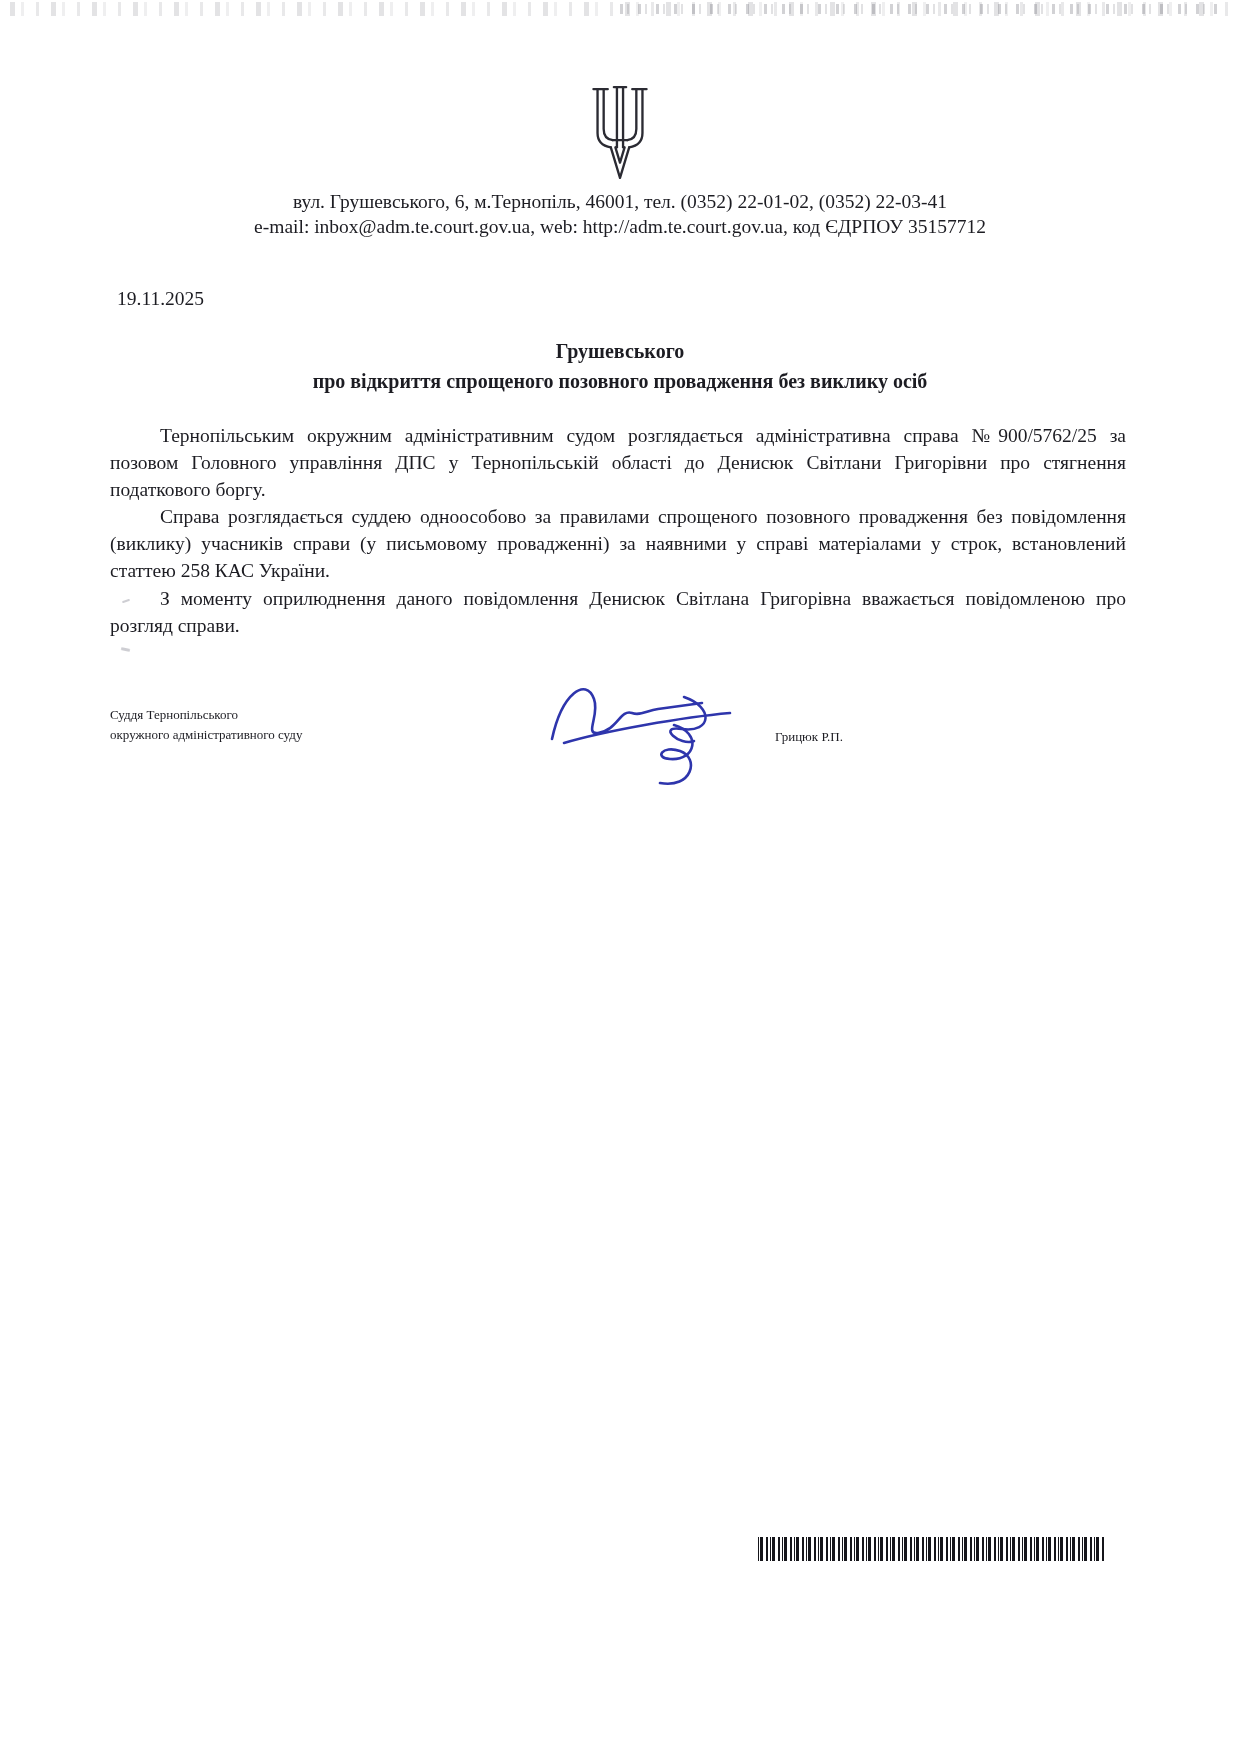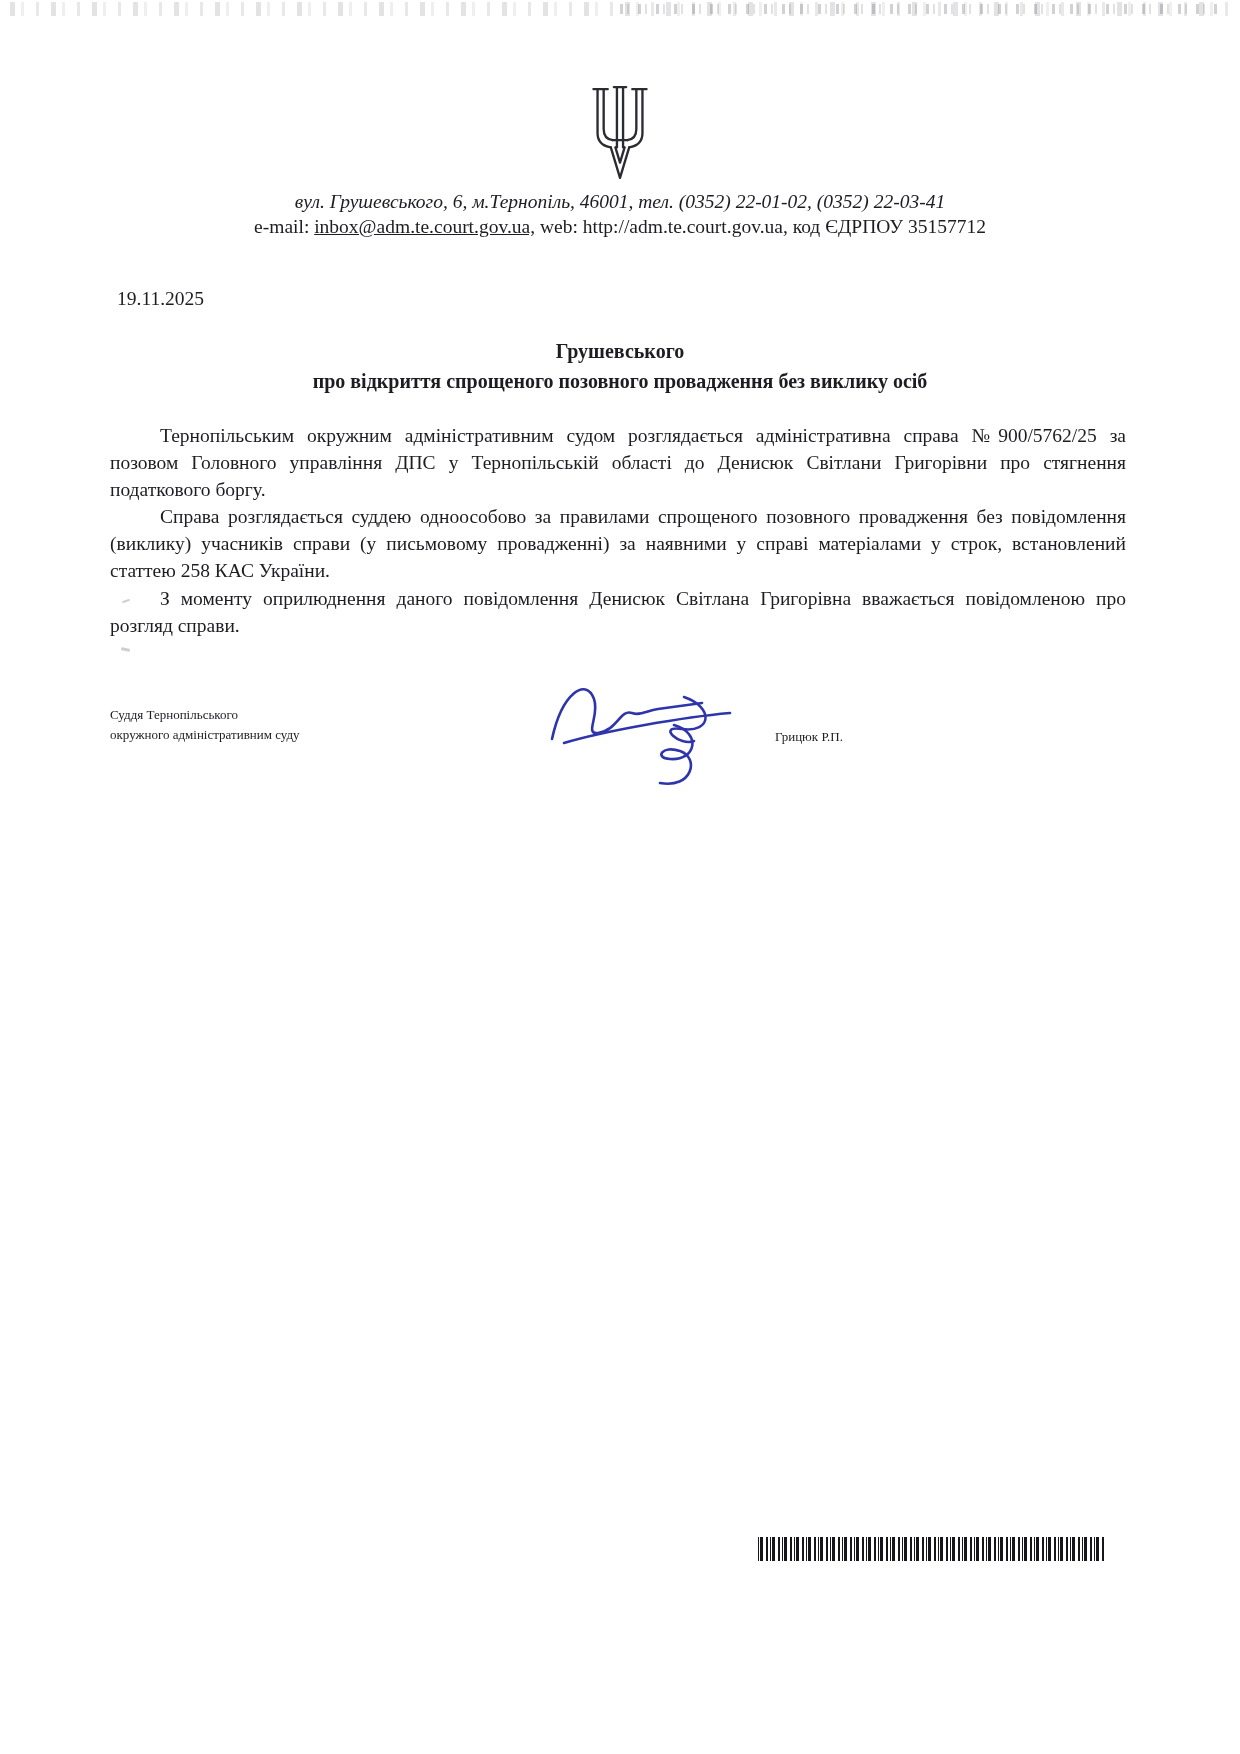--- a/index.html
+++ b/index.html
@@ -32,23 +32,23 @@
     filter:blur(.5px);
     opacity:.6;
   }
   .speck{position:absolute;background:#b4b4bc;opacity:.65;border-radius:1px;}
   .speck.s1{left:122px;top:600px;width:8px;height:2px;transform:rotate(-18deg);}
   .speck.s2{left:121px;top:648px;width:9px;height:3px;transform:rotate(12deg);filter:blur(.5px);}
 
   .header{text-align:center;padding-top:84px;}
   .emblem{display:inline-block;}
   .court-name{font-size:21px;letter-spacing:.4px;margin-top:12px;}
-  .address-line{font-size:19.5px;margin-top:5px;font-style:italic;}
+  .address-line{font-size:19.5px;margin-top:5px;}
   .email-line{font-size:19.5px;margin-top:3px;}
-  .u{text-decoration:underline;}
+  .u{}
 
   .date-line{margin:50px 0 0 117px;font-size:19.5px;}
 
   .doc-title{text-align:center;font-weight:bold;font-size:20px;line-height:1.5;margin-top:26px;}
 
   .content{margin:26px 114px 0 110px;font-size:19.5px;line-height:1.39;text-align:justify;}
   .content p{margin:0;text-indent:50px;}
 
   .sig-block{position:relative;height:170px;margin:52px 114px 0 110px;font-size:13px;}
   .sig-left{position:absolute;left:0;top:14px;line-height:1.55;}
@@ -100,21 +100,21 @@
 
   <div class="content">
     <p>Тернопільським окружним адміністративним судом розглядається адміністративна справа №900/5762/25 за позовом Головного управління ДПС у Тернопільській області до Денисюк Світлани  Григорівни про стягнення податкового боргу.</p>
     <p>Справа розглядається суддею одноособово за правилами спрощеного позовного провадження без повідомлення (виклику) учасників справи (у письмовому провадженні) за наявними у справі матеріалами у строк, встановлений статтею 258 КАС України.</p>
     <p>З моменту оприлюднення даного повідомлення Денисюк Світлана Григорівна вважається повідомленою про розгляд справи.</p>
   </div>
 
   <div class="sig-block">
     <div class="sig-left">
       <div>Суддя Тернопільського</div>
-      <div>окружного адміністративним суду</div>
+      <div>окружного адміністративного суду</div>
     </div>
     <span class="sig-draw">
       <svg width="200" height="150" viewBox="0 0 200 150" fill="none" stroke="#2e35ac" stroke-width="2.6" stroke-linecap="round" stroke-linejoin="round">
         <path d="M18 76 C 28 30, 52 14, 60 36 C 66 52, 50 72, 64 70 C 84 67, 86 46, 98 50 C 106 53, 112 48, 124 46 L 168 40"></path>
         <path d="M30 80 C 70 68, 150 54, 196 50"></path>
         <path d="M150 34 C 180 44, 178 70, 148 66 C 122 62, 146 84, 160 78"></path>
         <path d="M140 62 C 168 70, 162 98, 136 96 C 120 95, 128 82, 146 88 C 166 95, 158 126, 126 120"></path>
       </svg>
     </span>
     <div class="sig-name">Грицюк Р.П.</div>

